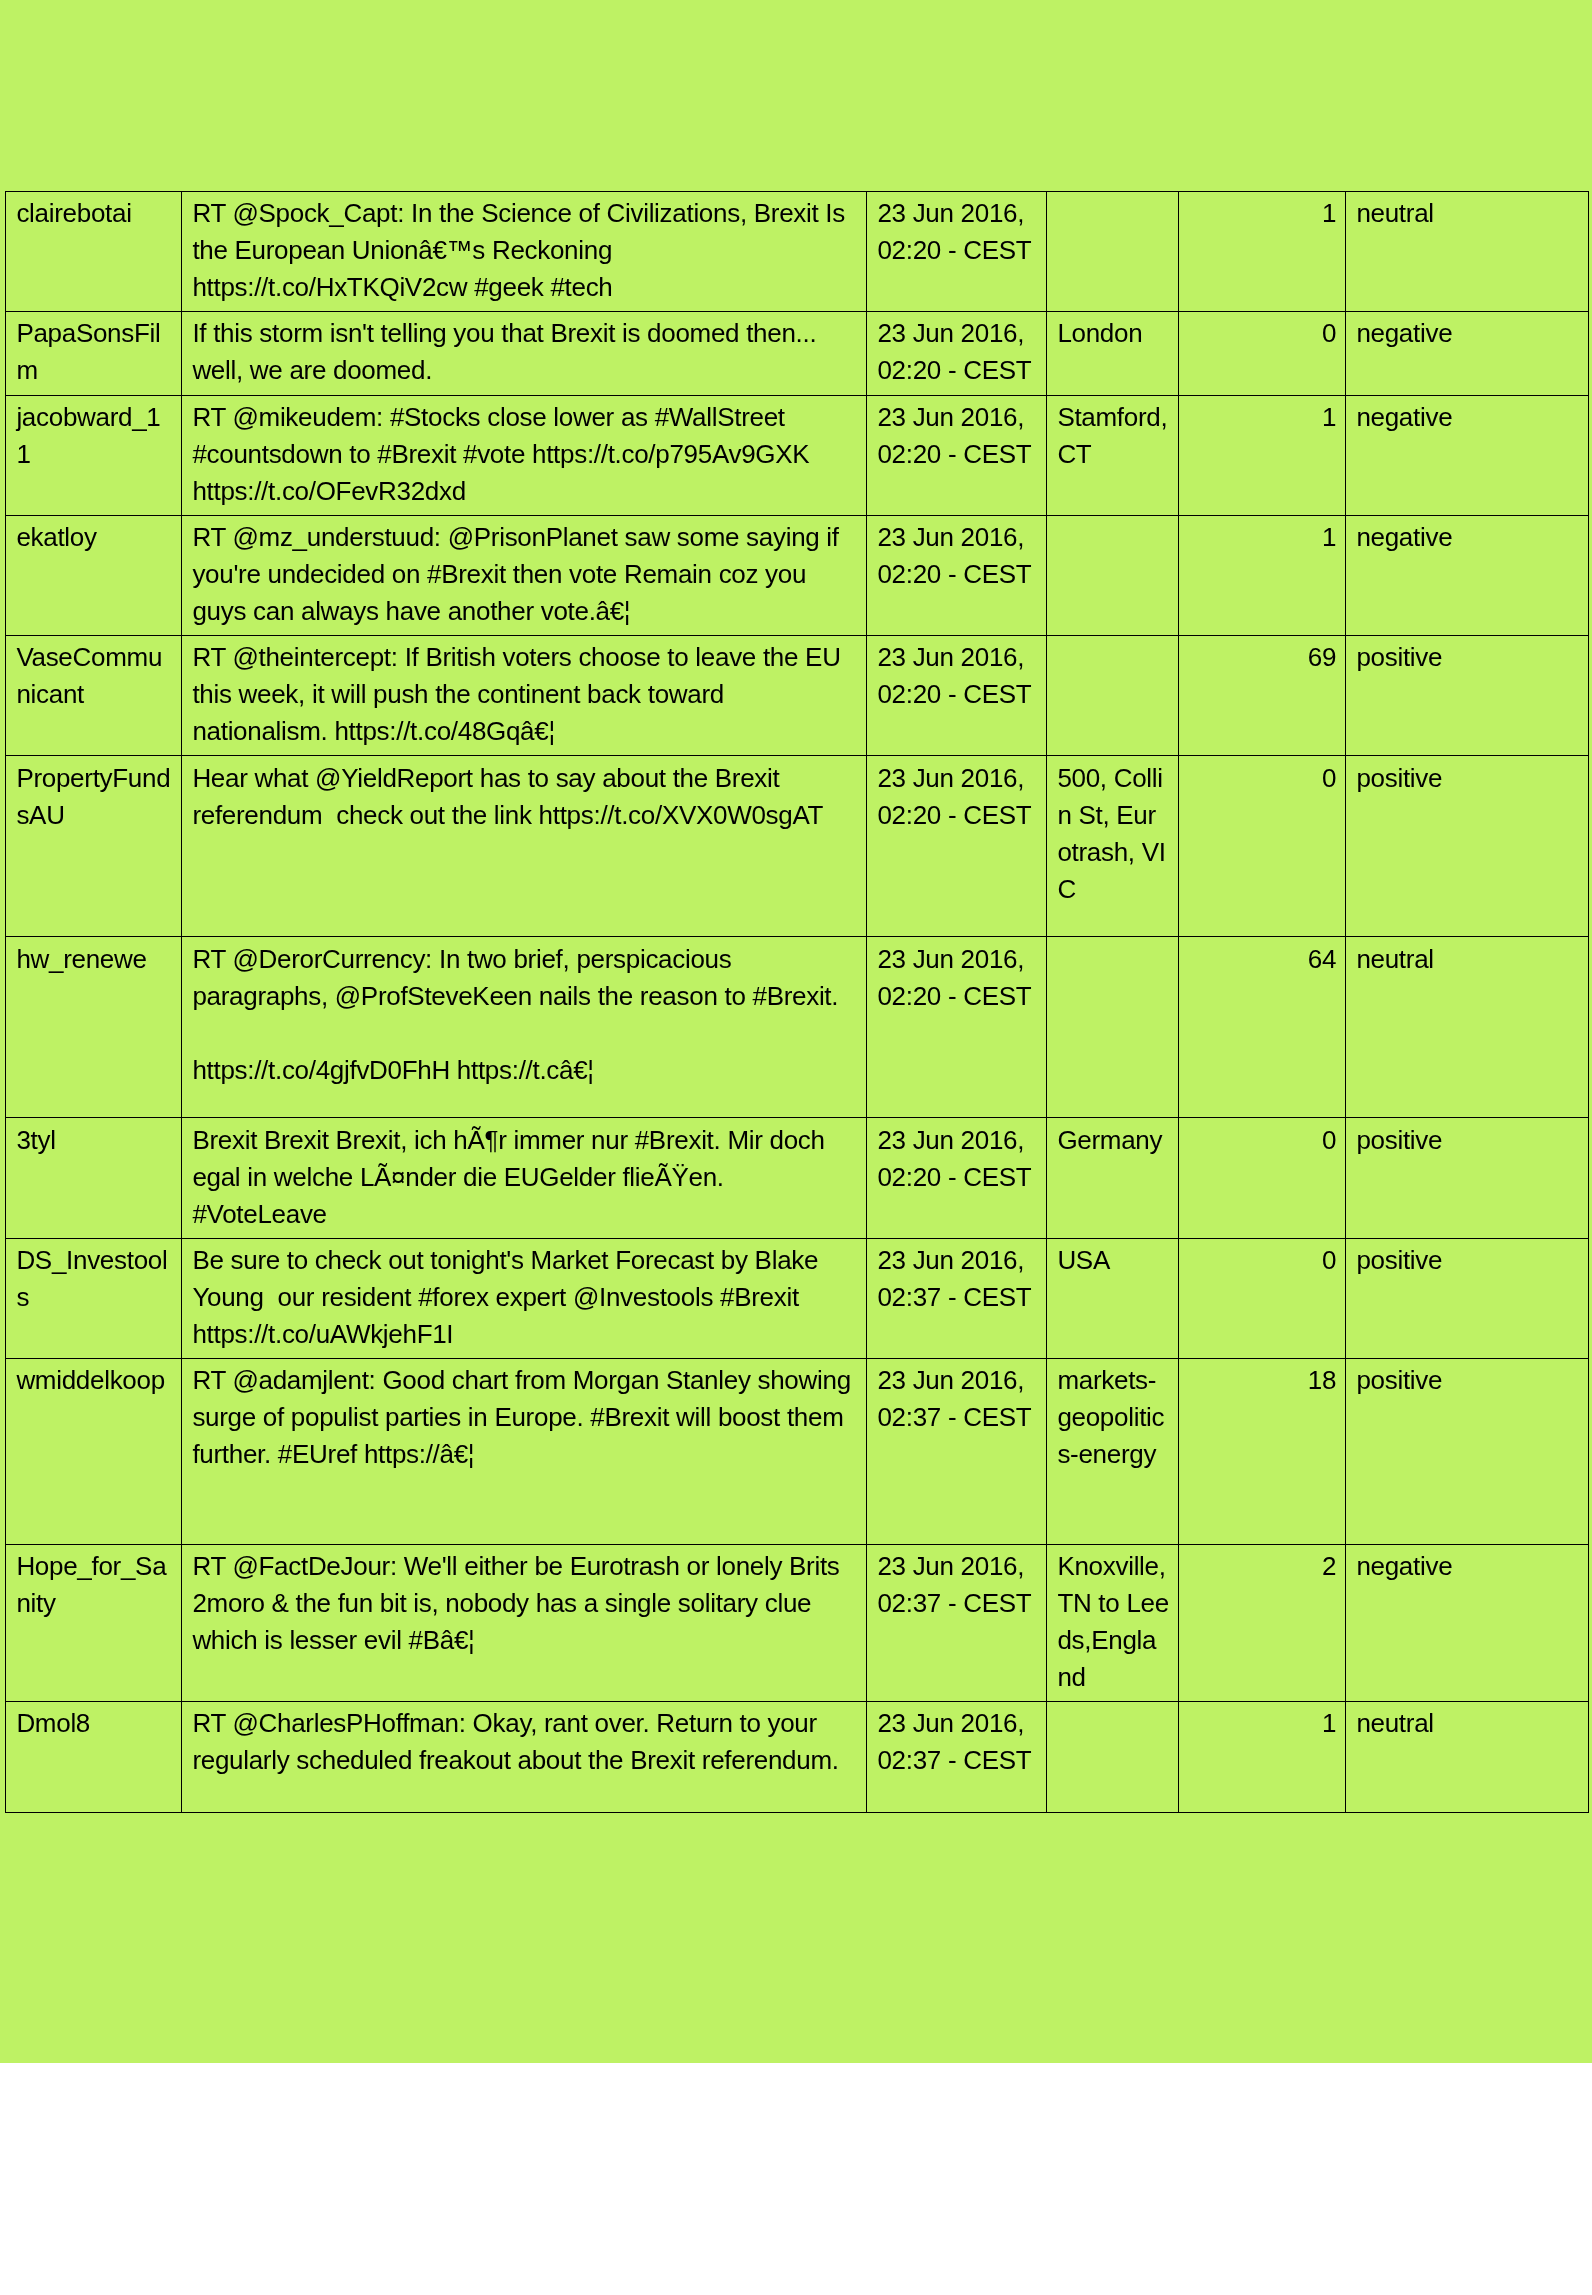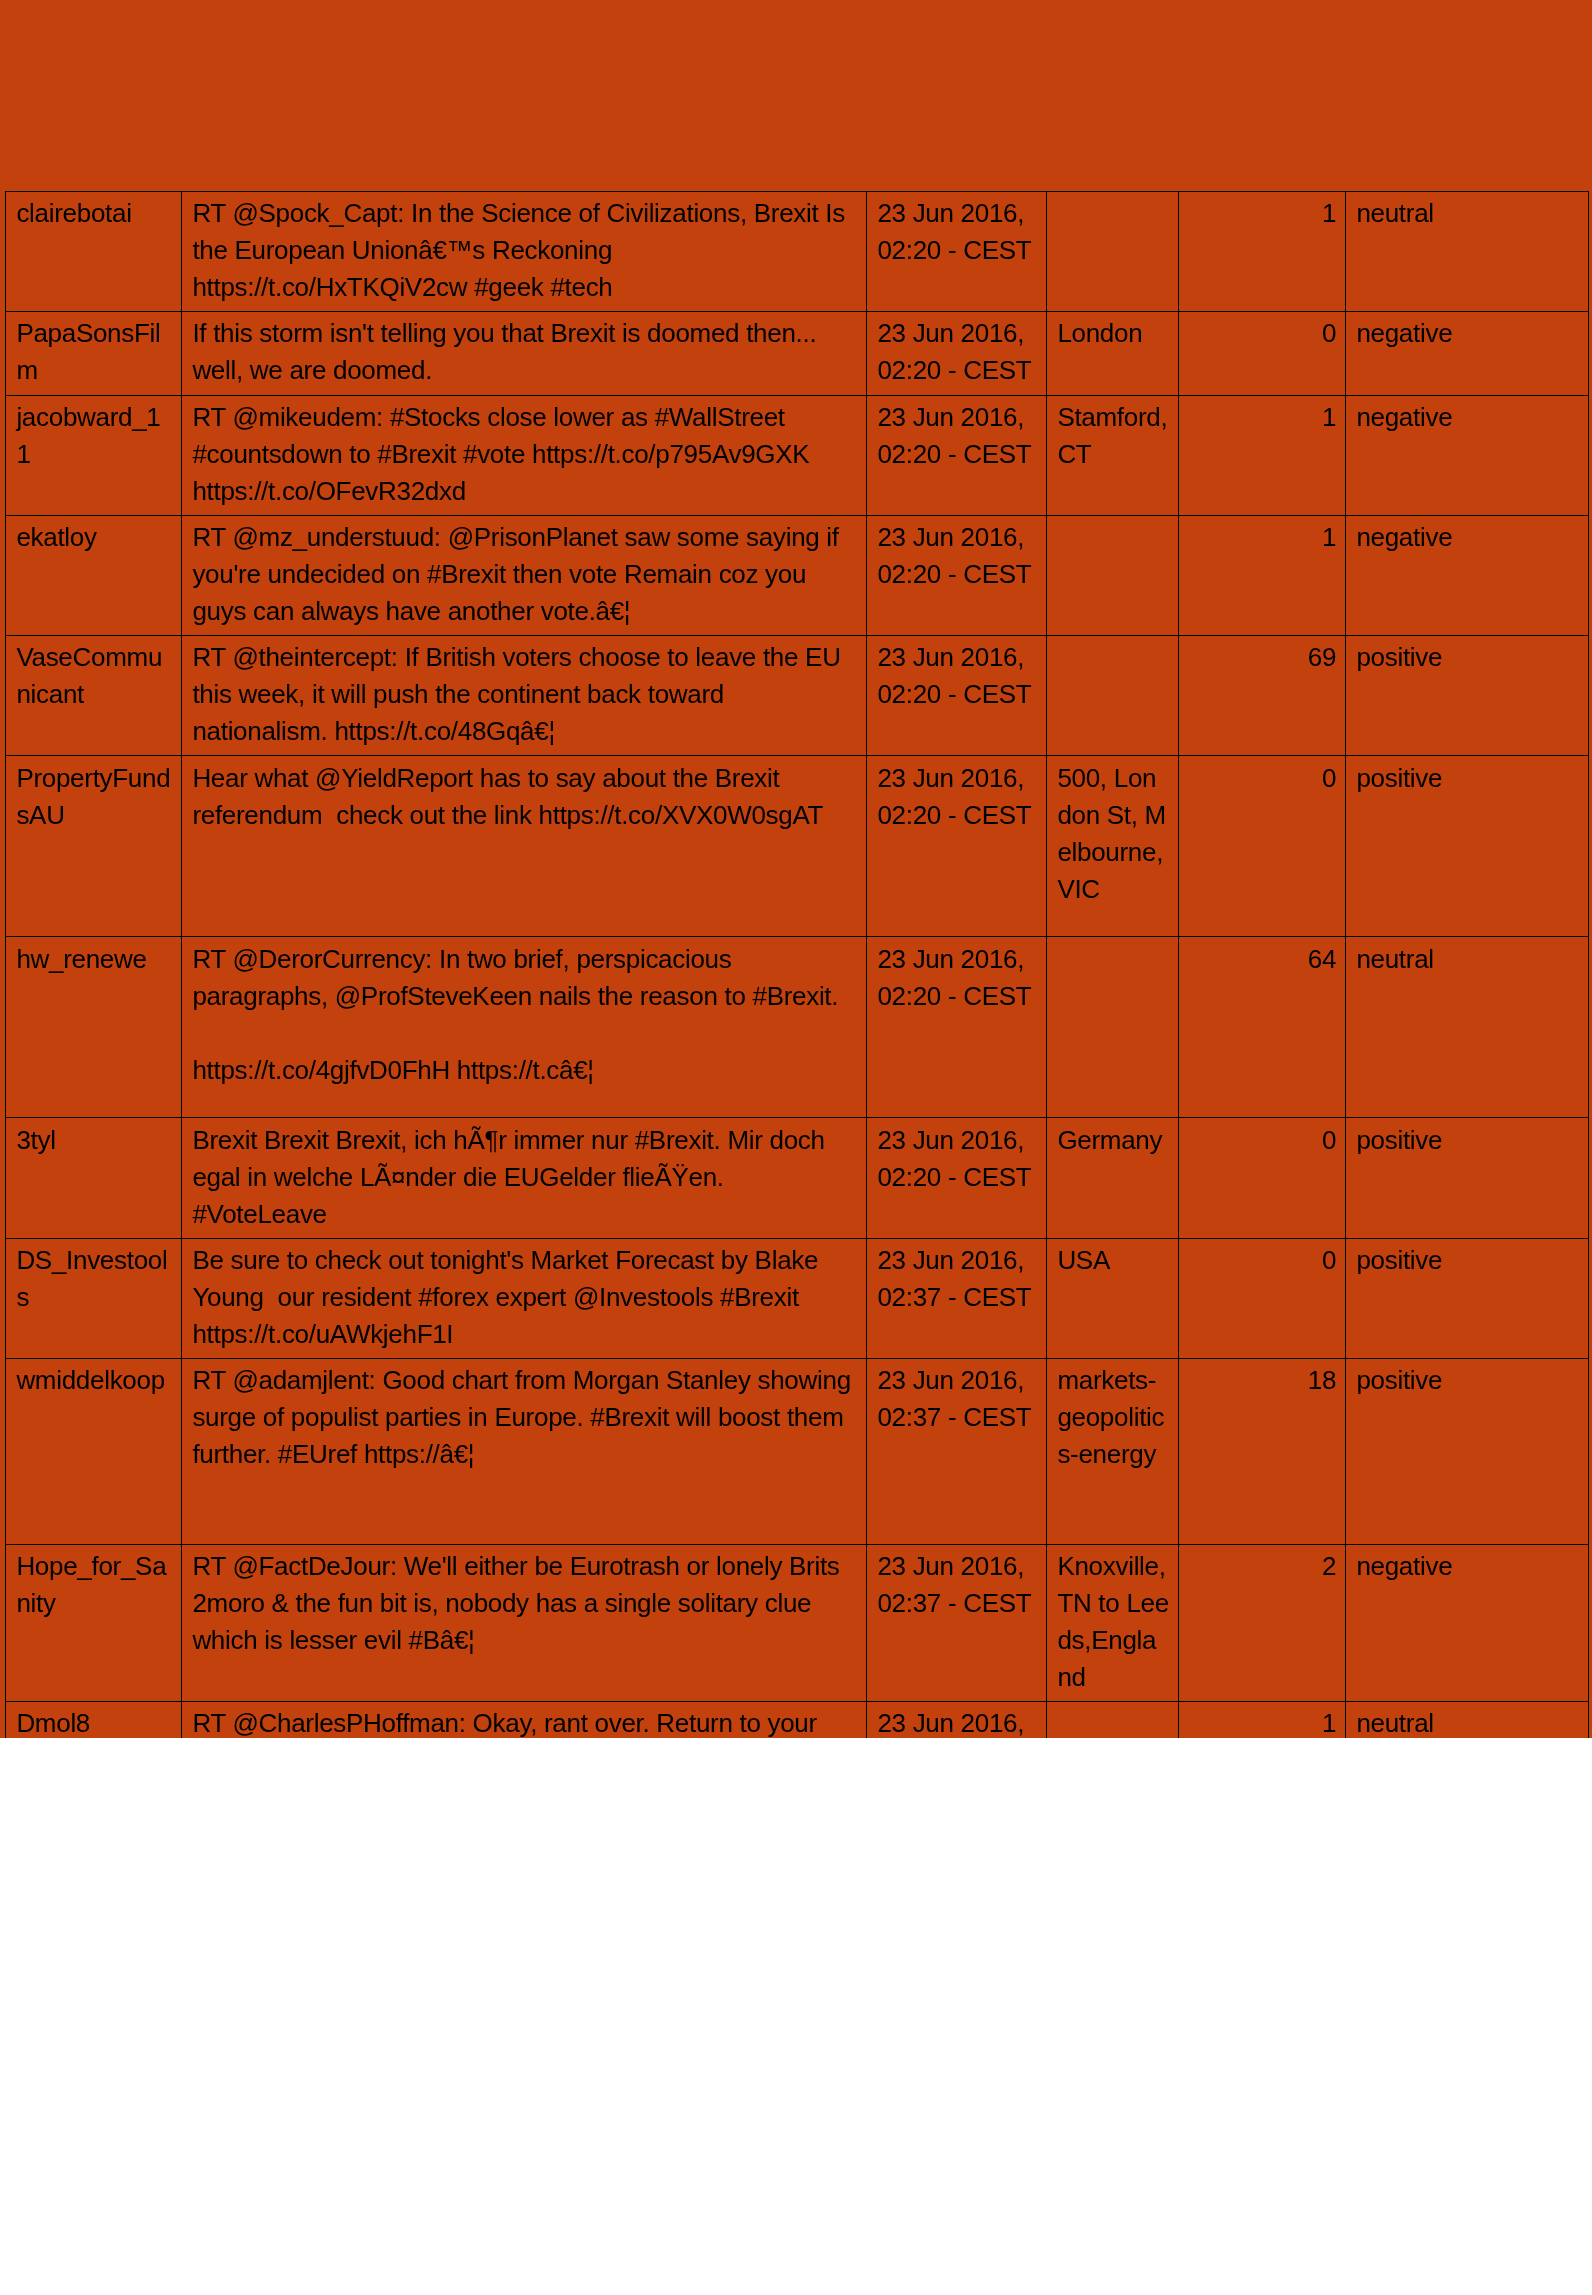--- a/index.html
+++ b/index.html
@@ -1,20 +1,20 @@
 <!DOCTYPE html>
 <html style="font-size:10.3px"><head>
 <meta charset="utf-8">
 <style>
   html, body { margin: 0; padding: 0; background: #ffffff; }
   .page {
     position: relative;
     width: 1592px;
-    height: 1738px;
-    background: #c2410c;
+    height: 2063px;
+    background: #bef264;
     font-family: "Liberation Sans", sans-serif;
     color: #000000;
     overflow: hidden;
   }
   table.tweets {
     position: absolute;
     left: 5.1px;
     top: 191px;
     width: 1583px;
     border-collapse: collapse;
@@ -120,21 +120,21 @@
         <td class="c-tweet">RT @theintercept: If British voters choose to leave the EU this week, it will push the continent back toward nationalism. https://t.co/48Gqâ€¦</td>
         <td class="c-date">23 Jun 2016, 02:20 - CEST</td>
         <td class="c-loc"></td>
         <td class="c-count">69</td>
         <td class="c-sent">positive</td>
       </tr>
       <tr style="height:181px">
         <td class="c-user">PropertyFundsAU</td>
         <td class="c-tweet">Hear what @YieldReport has to say about the Brexit referendum  check out the link https://t.co/XVX0W0sgAT</td>
         <td class="c-date">23 Jun 2016, 02:20 - CEST</td>
-        <td class="c-loc">500, London St, Melbourne, VIC</td>
+        <td class="c-loc">500, Collin St, Eurotrash, VIC</td>
         <td class="c-count">0</td>
         <td class="c-sent">positive</td>
       </tr>
       <tr style="height:181px">
         <td class="c-user">hw_renewe</td>
         <td class="c-tweet">RT @DerorCurrency: In two brief, perspicacious paragraphs, @ProfSteveKeen nails the reason to #Brexit.
 
 https://t.co/4gjfvD0FhH https://t.câ€¦</td>
         <td class="c-date">23 Jun 2016, 02:20 - CEST</td>
         <td class="c-loc"></td>

